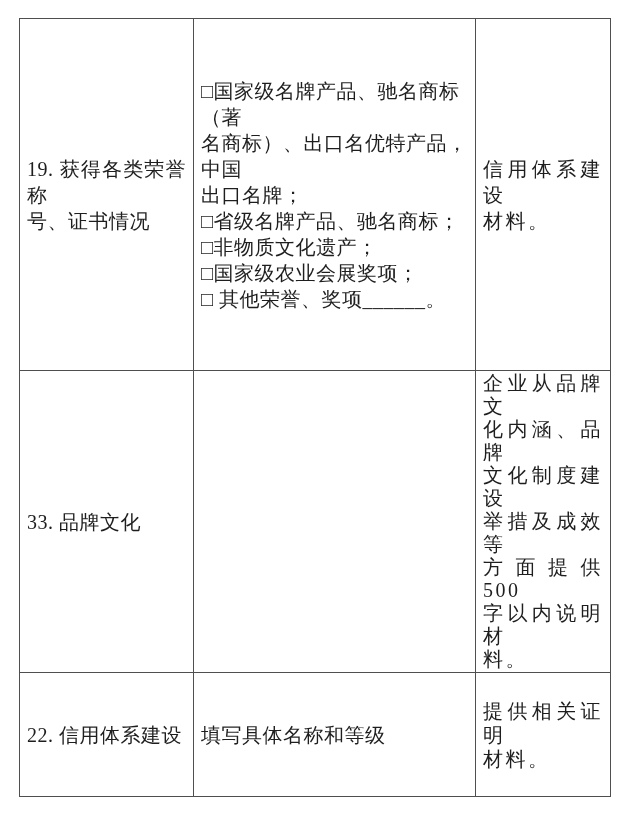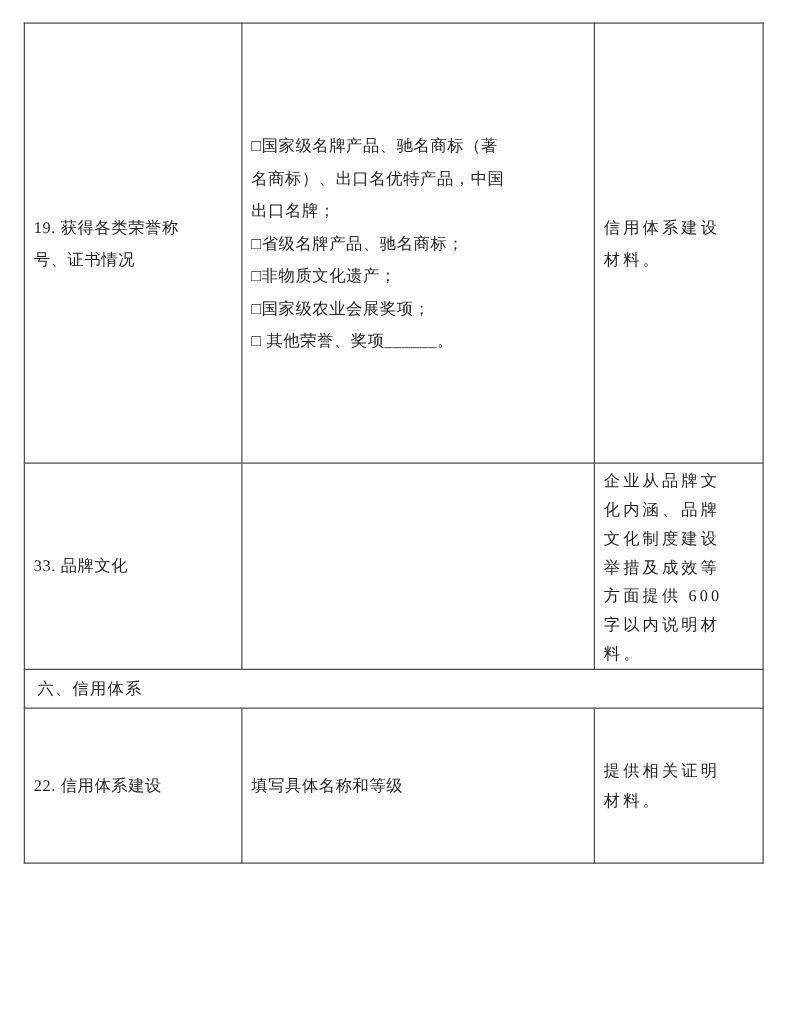--- a/index.html
+++ b/index.html
@@ -24,21 +24,21 @@
     width: 591px;
     border-collapse: collapse;
     table-layout: fixed;
   }
   col.c1 { width: 174px; }
   col.c2 { width: 282px; }
   col.c3 { width: 135px; }
   td {
     border: 1px solid #4f4f4f;
     color: #1e1e1e;
-    font-size: 13px;
+    font-size: 20px;
     line-height: 24px;
     vertical-align: middle;
     padding: 3px 7px;
     white-space: pre-wrap;
     box-sizing: border-box;
     text-align: left;
     overflow: hidden;
   }
   tr.r19 { height: 352px; }
   tr.r20 { height: 122px; }
@@ -93,26 +93,23 @@
         <td class="req-cell">信用体系建设
 材料。</td>
       </tr>
       <tr class="r21">
         <td class="label-cell">33. 品牌文化</td>
         <td class="content-cell"></td>
         <td class="req-cell tight">企业从品牌文
 化内涵、品牌
 文化制度建设
 举措及成效等
-方面提供 600
+方面提供 500
 字以内说明材
 料。</td>
-      </tr>
-      <tr class="rsec">
-        <td class="section-cell" colspan="3">六、信用体系</td>
       </tr>
       <tr class="r22">
         <td class="label-cell">22. 信用体系建设</td>
         <td class="content-cell">填写具体名称和等级</td>
         <td class="req-cell">提供相关证明
 材料。</td>
       </tr>
     </tbody>
   </table>
 </div>

